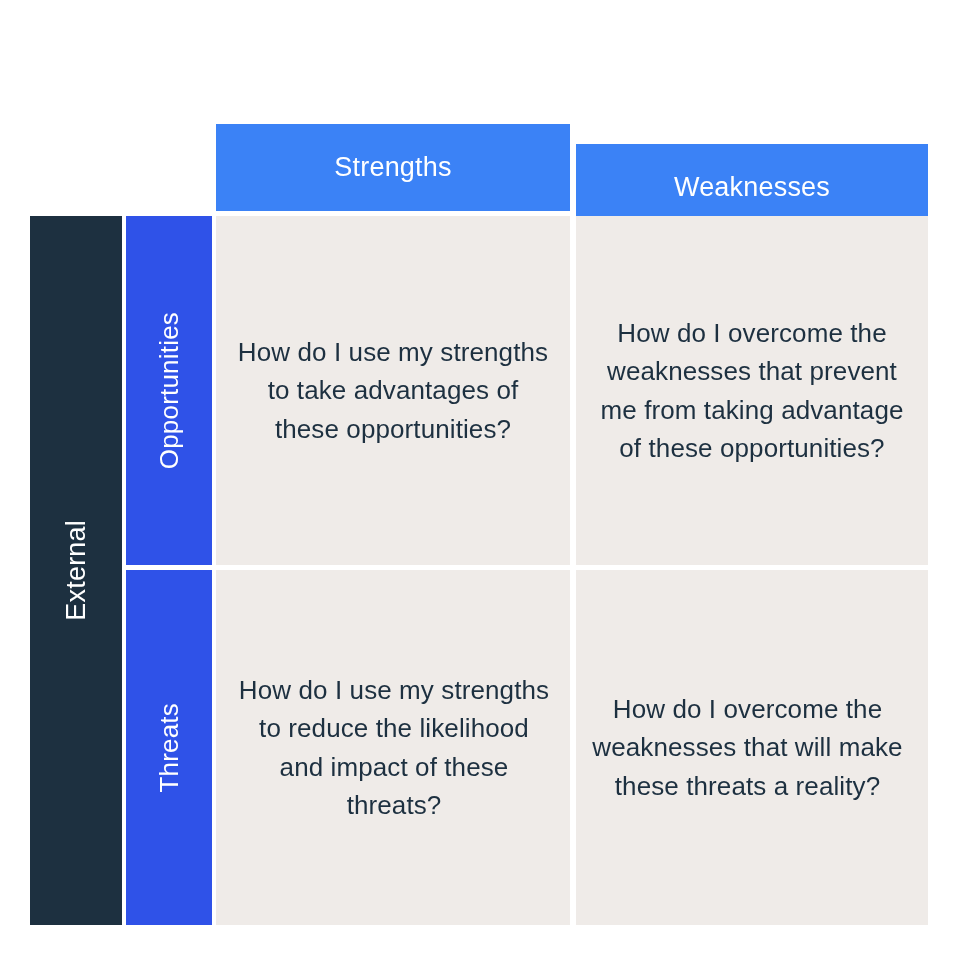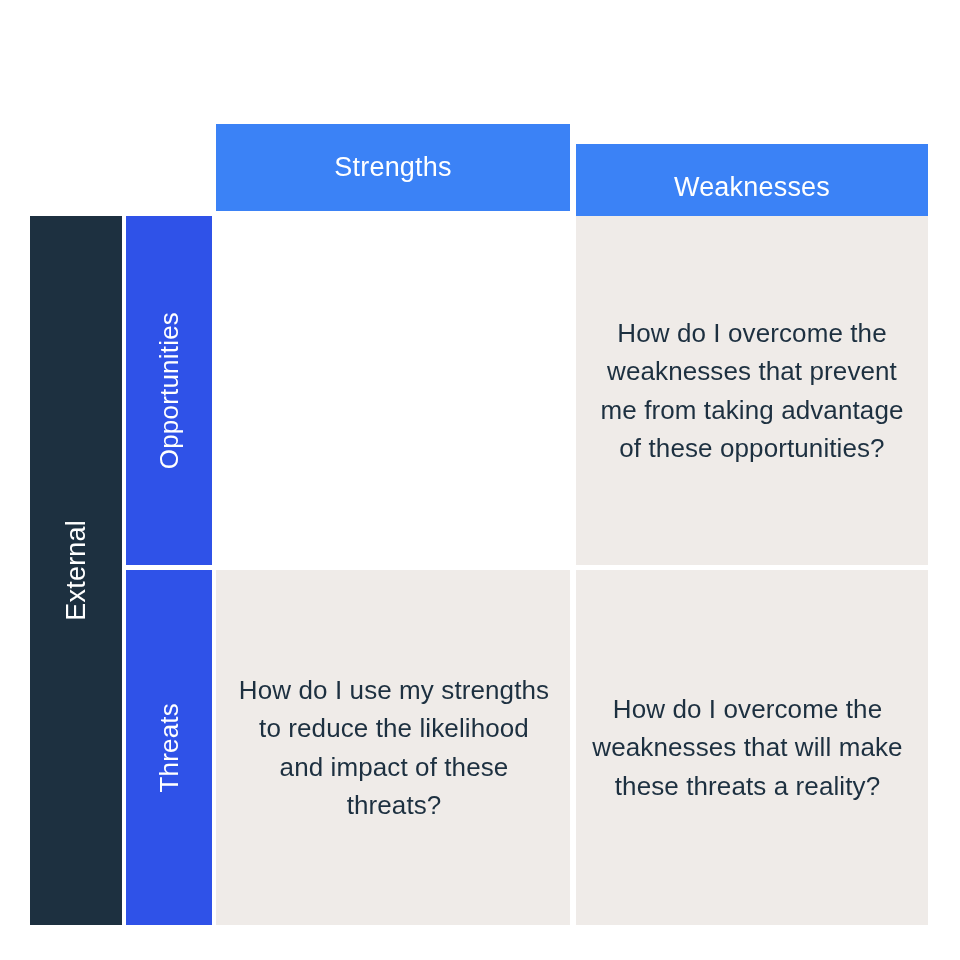--- a/index.html
+++ b/index.html
@@ -148,20 +148,23 @@
     <span class="label">External</span>
   </div>
 
   <div class="row-head" id="row-head-0">
     <span class="label">Opportunities</span>
   </div>
   <div class="row-head" id="row-head-1">
     <span class="label">Threats</span>
   </div>
 
+  <div class="cell" id="cell-so">
+    <span class="cell-text">How do I use my strengths to take advantages of these opportunities?</span>
+  </div>
   <div class="cell" id="cell-wo">
     <span class="cell-text">How do I overcome the weaknesses that prevent me from taking advantage of these opportunities?</span>
   </div>
   <div class="cell" id="cell-st">
     <span class="cell-text">How do I use my strengths to reduce the likelihood and impact of these threats?</span>
   </div>
   <div class="cell" id="cell-wt">
     <span class="cell-text">How do I overcome the weaknesses that will make these threats a reality?</span>
   </div>
 

